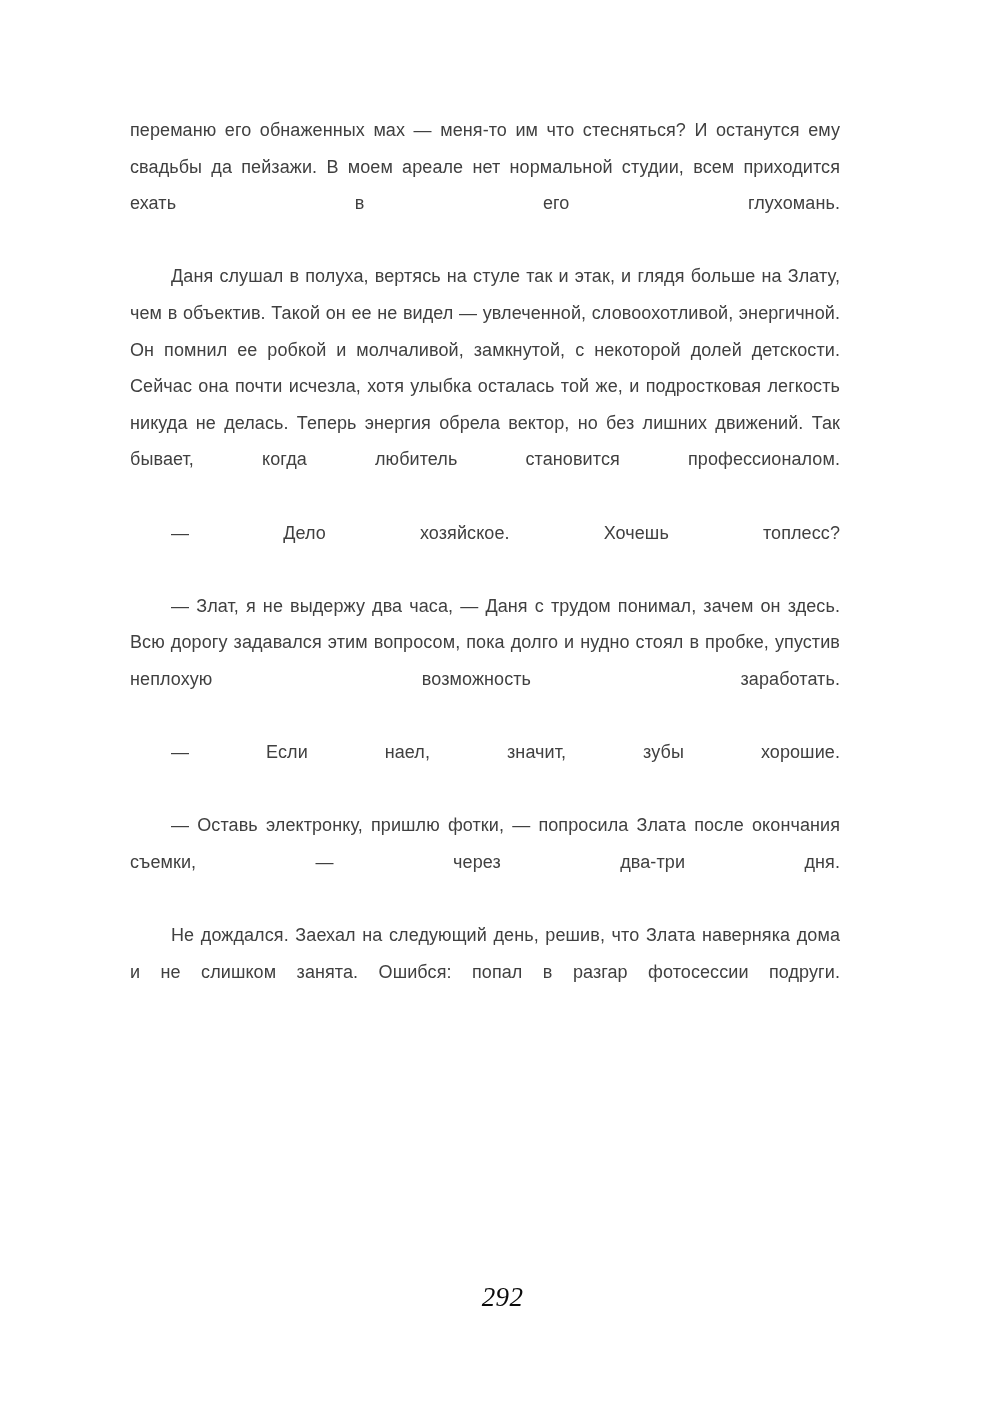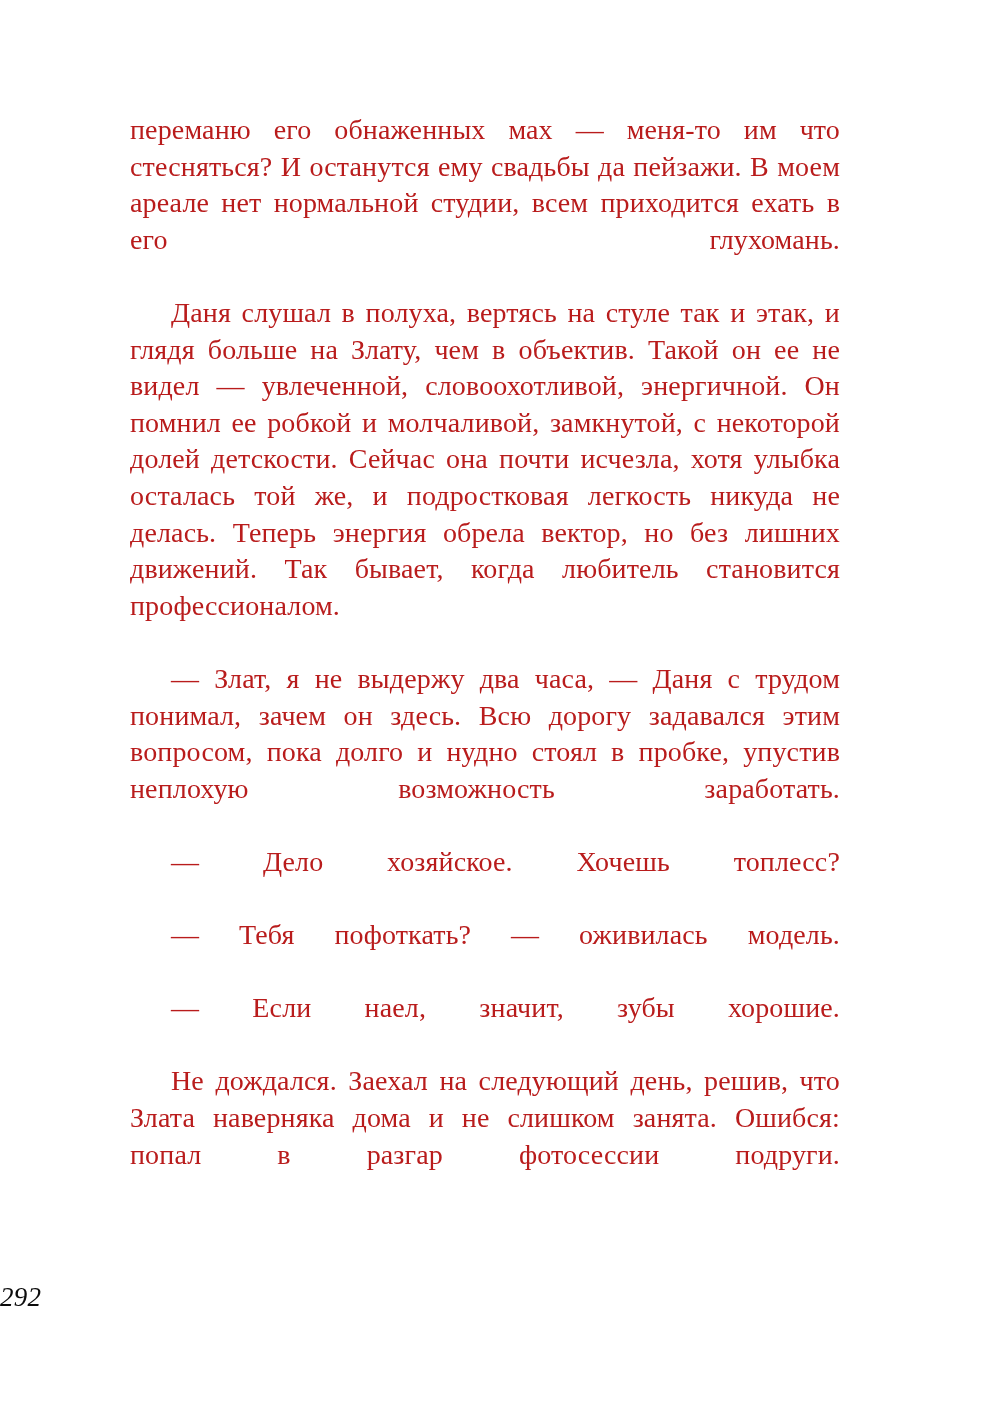--- a/index.html
+++ b/index.html
@@ -20,24 +20,24 @@
   }
 
   .text-block {
     position: absolute;
     left: 130px;
     top: 112px;
     width: 710px;
   }
 
   .para {
-    font-family: Liberation Serif, serif;
-    font-size: 28px;
+    font-family: Liberation Sans, sans-serif;
+    font-size: 18px;
     line-height: 36.6px;
-    color: #b91c1c;
+    color: #404040;
     text-align: justify;
     text-justify: inter-word;
     margin: 0;
     text-indent: 41px;
     -webkit-hyphens: none;
     hyphens: none;
     word-spacing: 0.01em;
     letter-spacing: 0.005em;
   }
 
@@ -51,49 +51,50 @@
     content: "";
     display: inline-block;
     width: 100%;
   }
 
   .page-number {
     position: absolute;
     left: 0;
     right: 0;
     top: 1282px;
+    text-align: center;
     font-family: "Liberation Serif", "DejaVu Serif", serif;
     font-size: 27px;
     font-style: italic;
     color: #0b0b0b;
     letter-spacing: 0.01em;
   }
 </style>
 </head>
 <body>
 
 <div class="page">
 
   <div class="text-block">
 
     <p class="para no-indent">переманю его обнаженных мах — меня-то им что стесняться? И останутся ему свадьбы да пейзажи. В моем ареале нет нормальной студии, всем приходится ехать в его глухомань.</p>
 
     <p class="para">Даня слушал в полуха, вертясь на стуле так и этак, и глядя больше на Злату, чем в объектив. Такой он ее не видел — увлеченной, словоохотливой, энергичной. Он помнил ее робкой и молчаливой, замкнутой, с некоторой долей детскости. Сейчас она почти исчезла, хотя улыбка осталась той же, и подростковая легкость никуда не делась. Теперь энергия обрела вектор, но без лишних движений. Так бывает, когда любитель становится профессионалом.</p>
 
+    <p class="para">— Дело хозяйское. Хочешь топлесс?</p>
+
     <p class="para">— Злат, я не выдержу два часа, — Даня с трудом понимал, зачем он здесь. Всю дорогу задавался этим вопросом, пока долго и нудно стоял в пробке, упустив неплохую возможность заработать.</p>
 
-    <p class="para">— Дело хозяйское. Хочешь топлесс?</p>
-
-    <p class="para">— Тебя пофоткать? — оживилась модель.</p>
 
 
 
     <p class="para">— Если наел, значит, зубы хорошие.</p>
 
 
+    <p class="para">— Оставь электронку, пришлю фотки, — попросила Злата после окончания съемки, — через два-три дня.</p>
 
     <p class="para">Не дождался. Заехал на следующий день, решив, что Злата наверняка дома и не слишком занята. Ошибся: попал в разгар фотосессии подруги.</p>
 
   </div>
 
   <div class="page-number">292</div>
 
 </div>
 
 </body></html>

